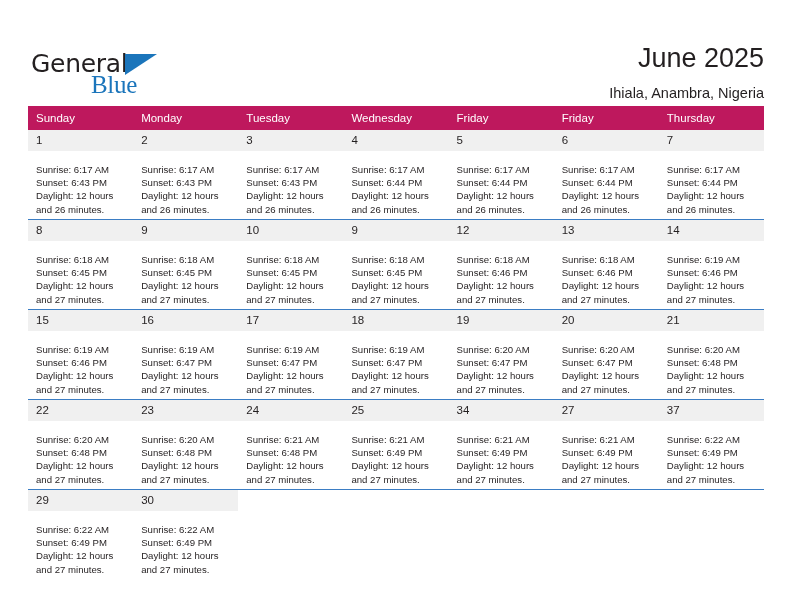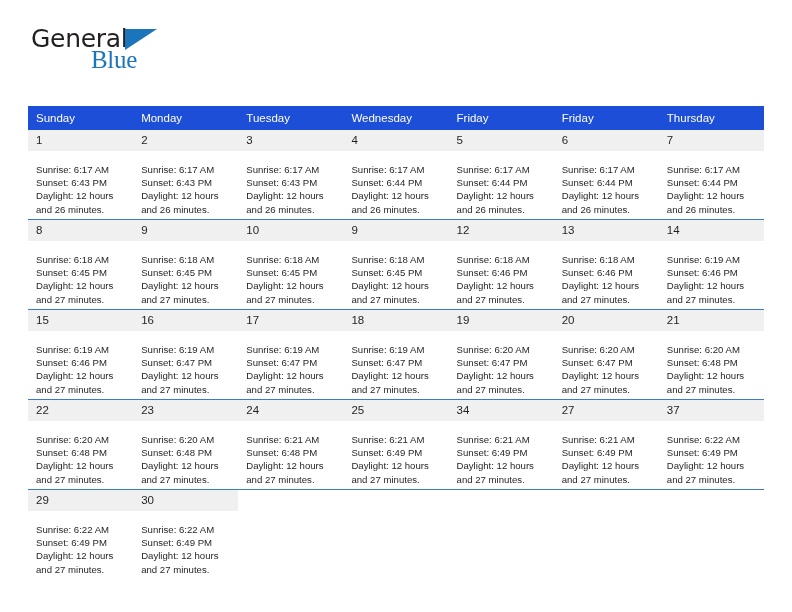--- a/index.html
+++ b/index.html
@@ -19,21 +19,21 @@
     position: relative;
     width: 792px;
     height: 612px;
     box-sizing: border-box;
   }
 
   
   .header {
     position: absolute;
     left: 28px;
-    top: 16px;
+    top: 41px;
     right: 28px;
     height: 72px;
   }
   .logo {
     position: absolute;
     left: 0;
     top: 0;
     width: 220px;
     height: 60px;
   }
@@ -95,21 +95,21 @@
   
   .calendar {
     position: absolute;
     left: 28px;
     top: 106px;
     width: 736px;
     border-collapse: collapse;
     table-layout: fixed;
   }
   .calendar th {
-    background: #1d4ed8;
+    background: #be185d;
     color: #ffffff;
     font-size: 11.5px;
     font-weight: 400;
     text-align: left;
     padding: 6px 0 6px 8px;
     height: 12px;
     font-family: "Liberation Sans", sans-serif;
   }
   .calendar td {
     vertical-align: top;
@@ -155,20 +155,24 @@
 <div class="page">
 
   <div class="header">
 
     <div class="logo">
       <span class="logo-general">General</span>
       <span class="logo-triangle"></span>
       <span class="logo-blue">Blue</span>
     </div>
 
+    <div class="title-block">
+      <div class="cal-title">June 2025</div>
+      <div class="cal-subtitle">Ihiala, Anambra, Nigeria</div>
+    </div>
 
   </div>
 
   <table class="calendar">
     <thead>
       <tr>
         <th>Sunday</th>
         <th>Monday</th>
         <th>Tuesday</th>
         <th>Wednesday</th>

